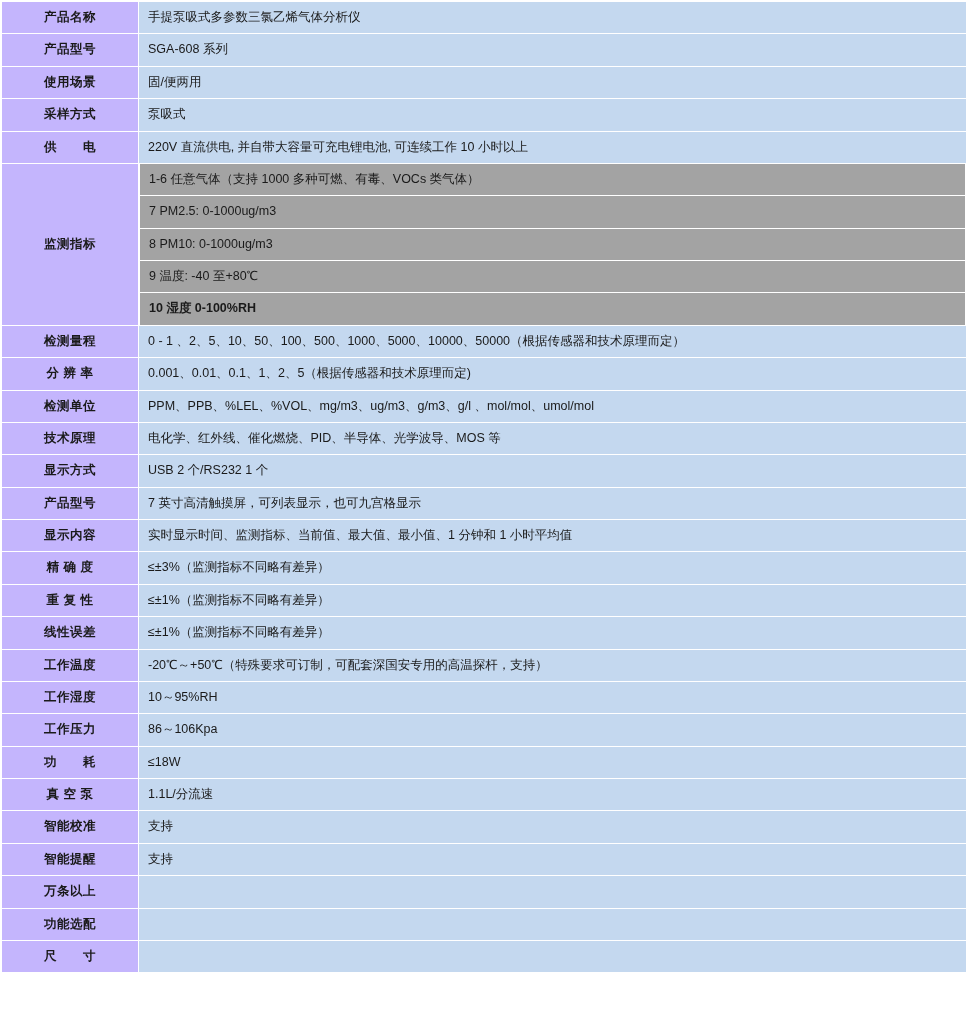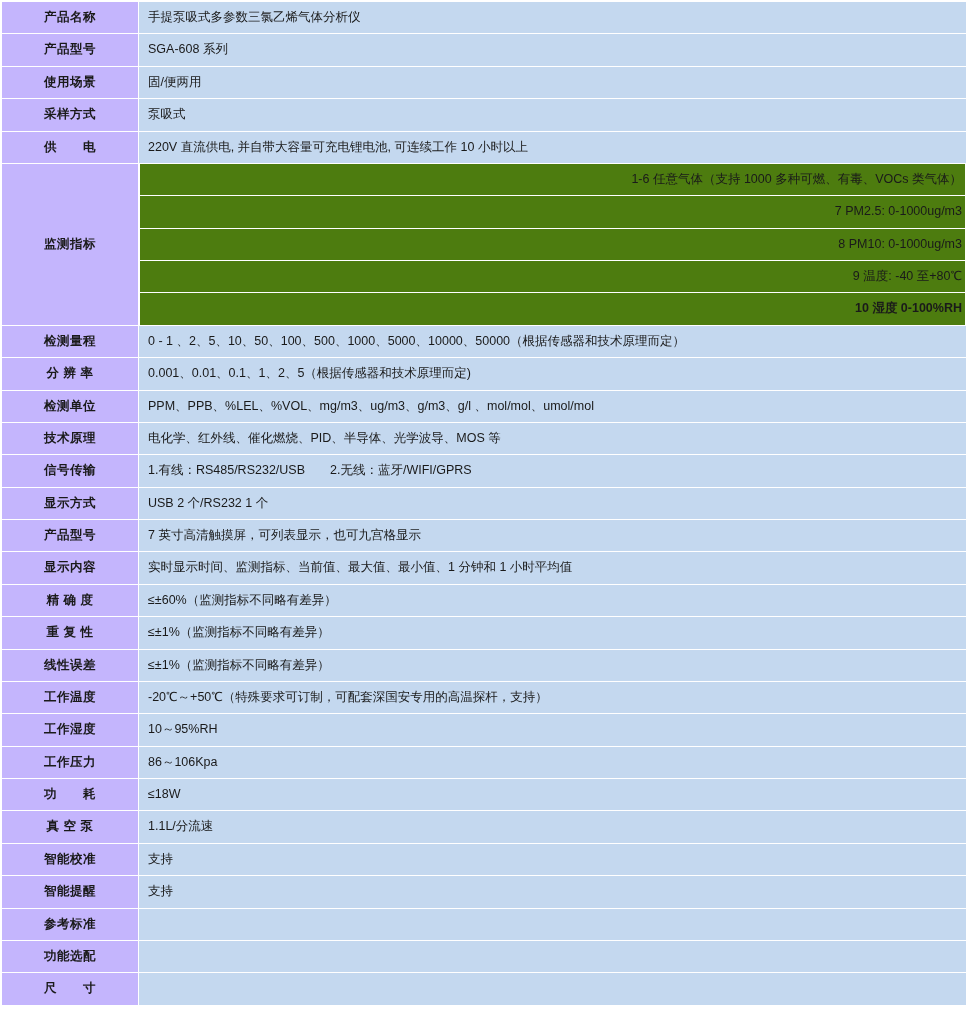--- a/index.html
+++ b/index.html
@@ -39,24 +39,23 @@
     text-align: left;
   }
   .sub-table {
     border-collapse: collapse;
     width: 100%;
   }
   .sub-table td {
     border: 1px solid #ffffff;
     border-left: none;
     border-right: none;
-    background: #4d7c0f;
-    padding: 6px 3px;
+    background: #a3a3a3;
+    padding: 6px 9px;
     font-size: 12.5px;
-    text-align: right;
   }
   .sub-table tr:first-child td { border-top: none; }
   .sub-table tr:last-child td { border-bottom: none; font-weight: bold; }
   td.nested { padding: 0; }
   .multiline div { padding: 0; margin: 0; }
   .std-line { display: block; }
 </style>
 </head>
 <body>
 
@@ -126,43 +125,39 @@
     <tr>
       <td class="label">检测单位</td>
       <td class="value">PPM、PPB、%LEL、%VOL、mg/m3、ug/m3、g/m3、g/l 、mol/mol、umol/mol</td>
     </tr>
 
     <tr>
       <td class="label">技术原理</td>
       <td class="value">电化学、红外线、催化燃烧、PID、半导体、光学波导、MOS 等</td>
     </tr>
 
-    <tr>
-      <td class="label">信号传输</td>
-      <td class="value">1.有线：RS485/RS232/USB　　2.无线：蓝牙/WIFI/GPRS</td>
-    </tr>
 
     <tr>
       <td class="label">显示方式</td>
       <td class="value">USB 2 个/RS232 1 个</td>
     </tr>
 
     <tr>
       <td class="label">产品型号</td>
       <td class="value">7 英寸高清触摸屏，可列表显示，也可九宫格显示</td>
     </tr>
 
     <tr>
       <td class="label">显示内容</td>
       <td class="value">实时显示时间、监测指标、当前值、最大值、最小值、1 分钟和 1 小时平均值</td>
     </tr>
 
     <tr>
       <td class="label">精 确 度</td>
-      <td class="value">≤±60%（监测指标不同略有差异）</td>
+      <td class="value">≤±3%（监测指标不同略有差异）</td>
     </tr>
 
     <tr>
       <td class="label">重 复 性</td>
       <td class="value">≤±1%（监测指标不同略有差异）</td>
     </tr>
 
     <tr>
       <td class="label">线性误差</td>
       <td class="value">≤±1%（监测指标不同略有差异）</td>
@@ -198,21 +193,21 @@
       <td class="label">智能校准</td>
       <td class="value">支持</td>
     </tr>
 
     <tr>
       <td class="label">智能提醒</td>
       <td class="value">支持</td>
     </tr>
 
     <tr>
-      <td class="label">参考标准</td>
+      <td class="label">万条以上</td>
       <td class="value"></td>
     </tr>
 
     <tr>
       <td class="label">功能选配</td>
       <td class="value multiline">
         <div class="std-line"></div>
         <div class="std-line"></div>
         <div class="std-line"></div>
         <div class="std-line"></div>

